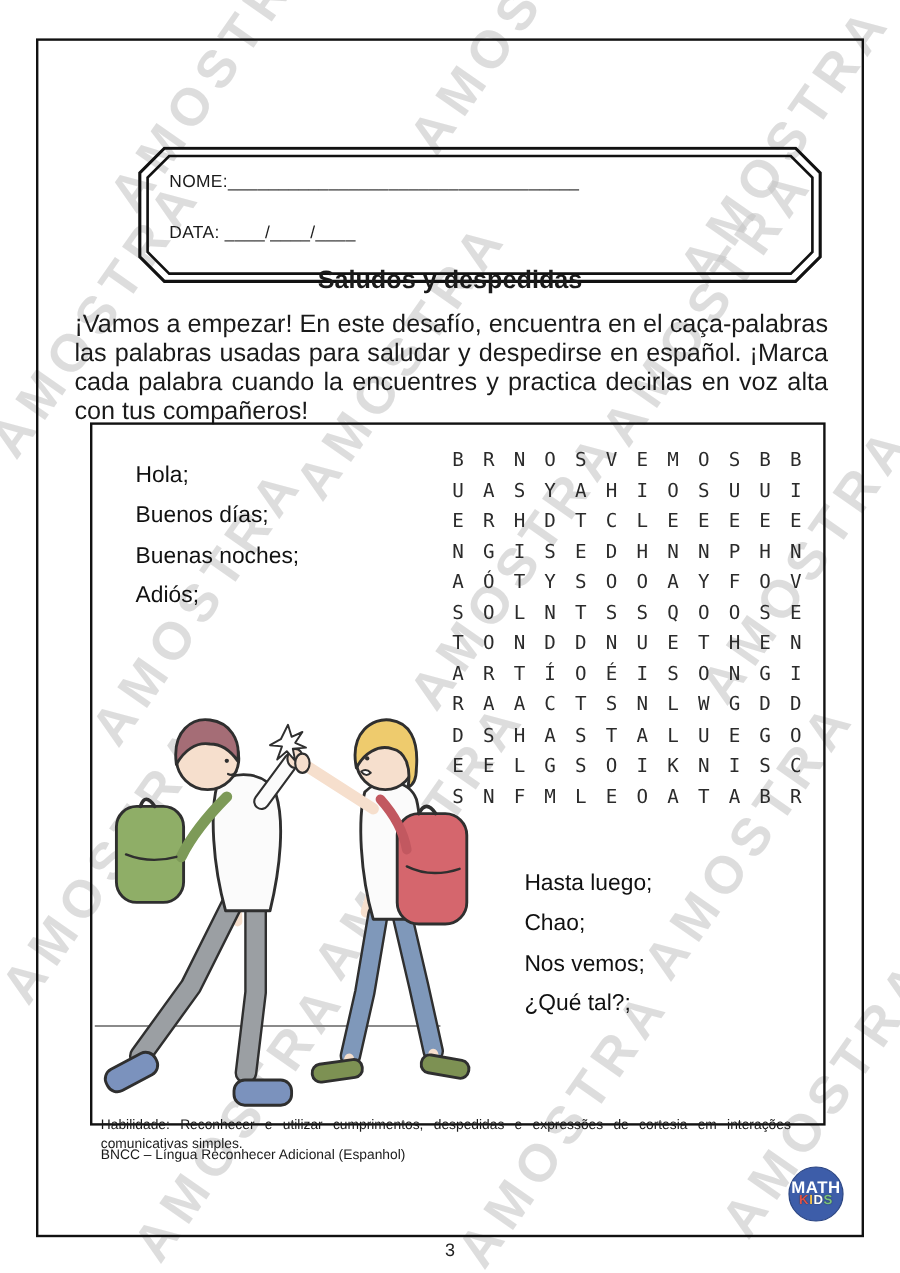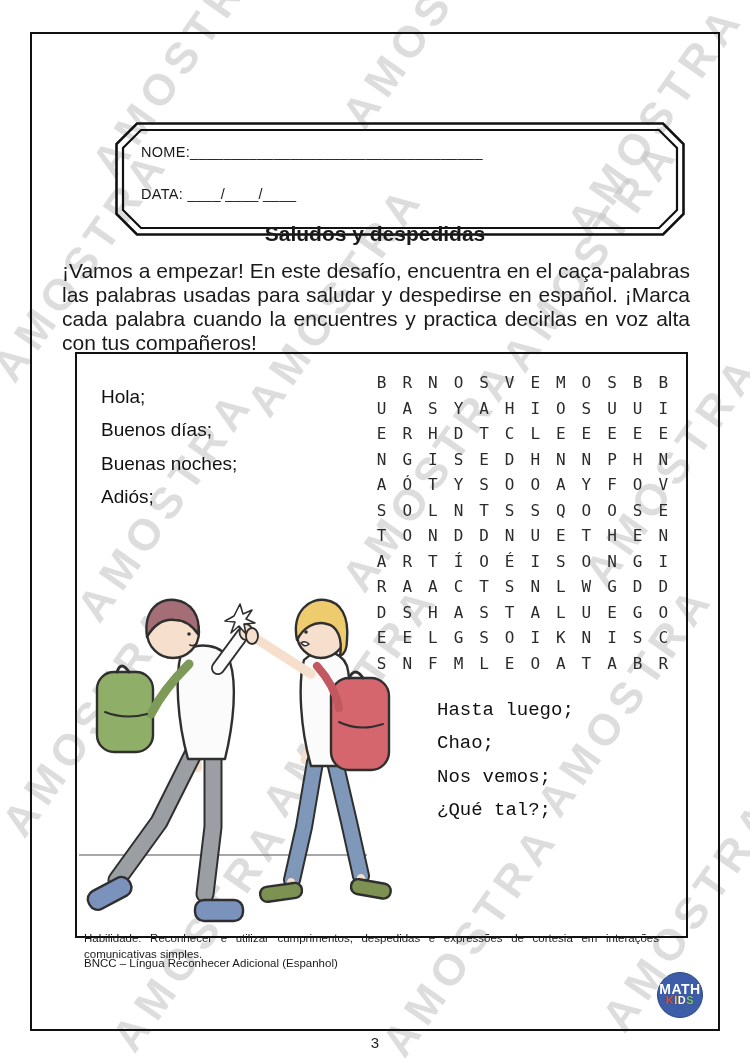--- a/index.html
+++ b/index.html
@@ -29,22 +29,22 @@
            font-size:21px; font-weight:bold; }
 
   .instructions { position:absolute; left:62px; top:259px; width:628px;
                   font-size:21px; line-height:24px; text-align:justify; }
 
   
   .puzzle-box { position:absolute; left:75px; top:352px; width:613px; height:586px;
                 border:2px solid #111; }
 
   .word-list { position:absolute; font-size:19px; line-height:33.4px; color:#111; }
-  .left-words  { left:24px; top:26px; }
-  .right-words { left:360px; top:340px;font-family:Liberation Mono, monospace; }
+  .left-words  { left:36px; top:26px; }
+  .right-words { left:360px; top:366px; }
 
   .grid { position:absolute; right:10px; top:16px; }
   .grid-row { display:flex; }
   .grid-cell { width:25.6px; height:25.55px; line-height:25.55px; text-align:center;
                font-family:"DejaVu Sans Mono", monospace; font-size:16px; color:#2b2b2b; }
 
   .illustration { position:absolute; left:0px; top:228px; width:345px; height:356px; }
 
   
   .footer-bncc { position:absolute; left:84px; top:955px; width:575px; font-size:11.5px; line-height:16px; }

